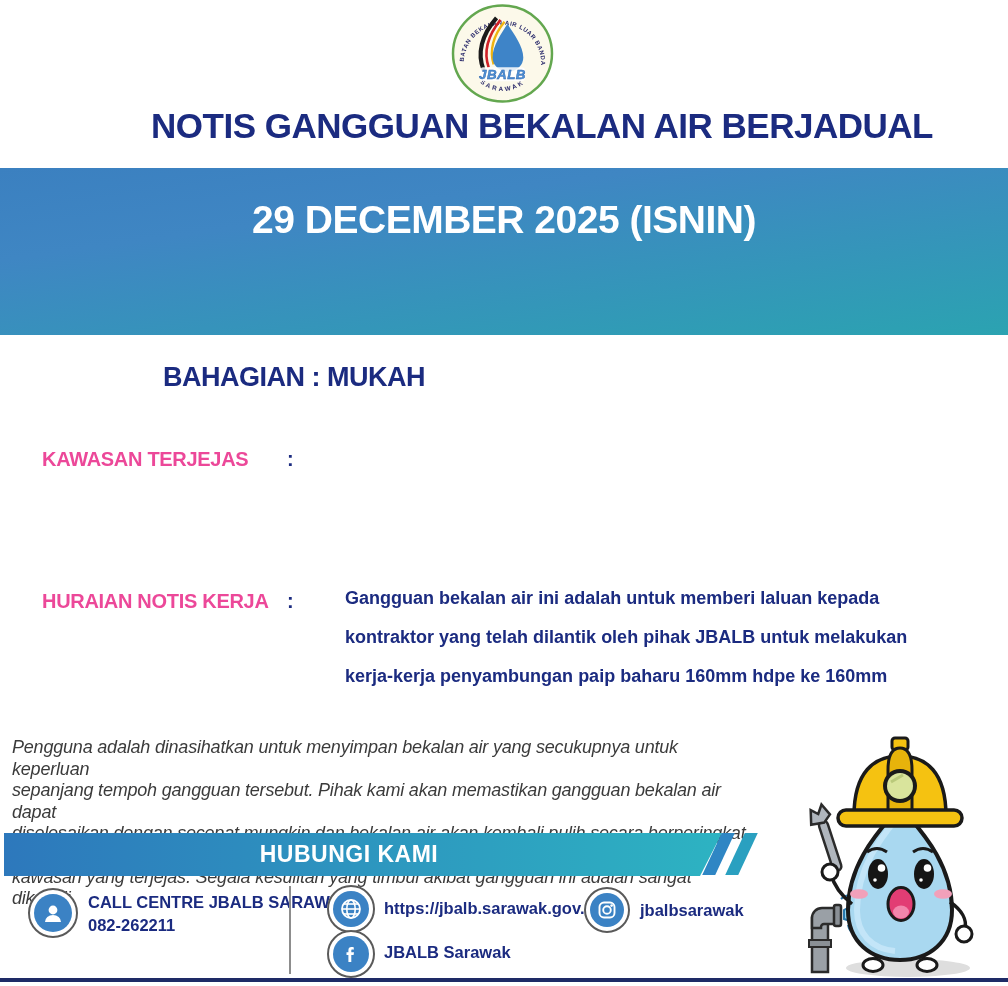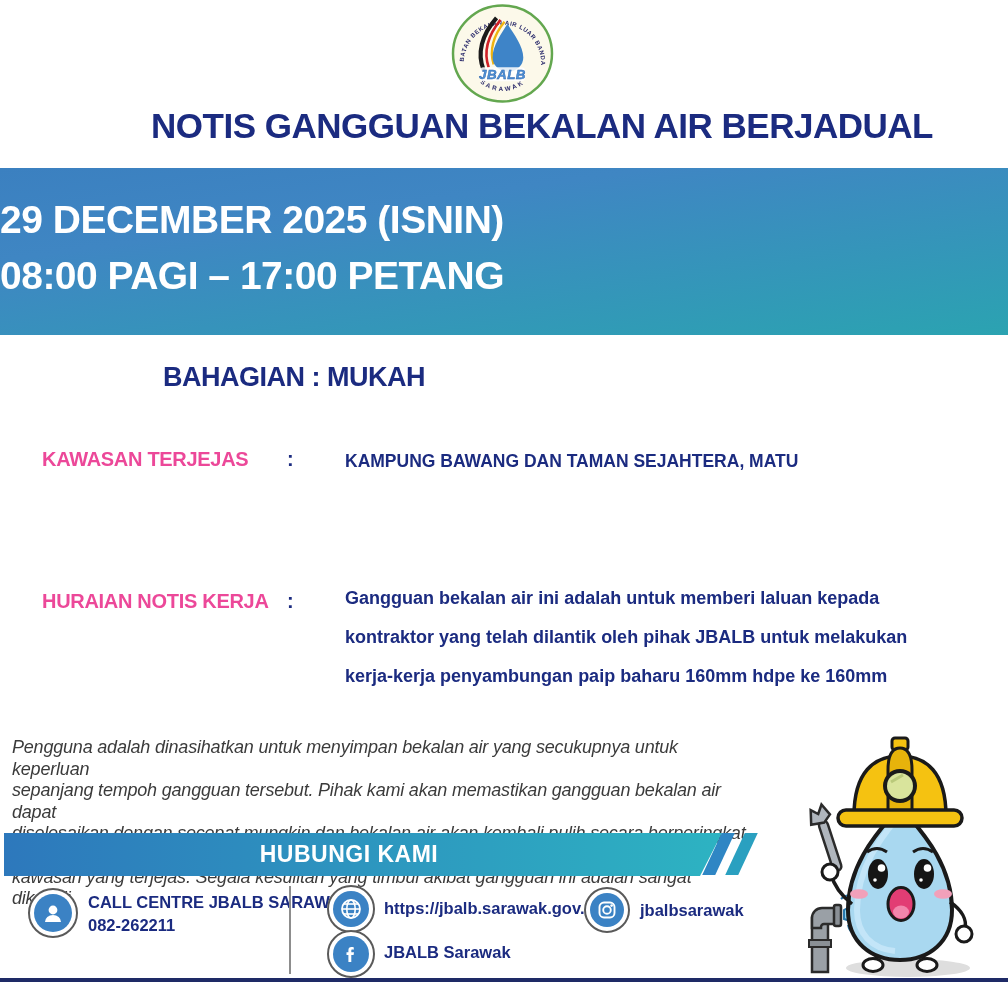--- a/index.html
+++ b/index.html
@@ -5,21 +5,21 @@
   html,body{margin:0;padding:0;background:#fff;}
   .page{position:relative;width:1008px;height:986px;background:#ffffff;overflow:hidden;
         font-family:"Liberation Sans",sans-serif;}
   .abs{position:absolute;}
   
   .main-title{top:106px;left:0;width:1008px;text-align:center;font-size:35px;font-weight:800;
               color:#1b2b80;letter-spacing:-0.5px;margin-left:38px;}
   
   .banner{top:168px;left:0;width:1008px;height:167px;
           background:linear-gradient(172deg,#3b80c0 0%,#3f86c3 30%,#2ba3b1 100%);}
-  .banner-inner{padding-top:24px;text-align:left;color:#ffffff;font-weight:800;
+  .banner-inner{padding-top:24px;text-align:center;color:#ffffff;font-weight:800;
                 font-size:39px;line-height:56px;letter-spacing:-0.5px;}
   
   .region{top:362px;font-size:27px;font-weight:800;color:#1b2b80;letter-spacing:-0.5px;text-align:center;}
   .bahagian{left:163px;}
   .daerah{left:553px;}
   
   .fld-label{font-size:20px;font-weight:800;color:#ec4899;letter-spacing:-0.3px;}
   .fld-colon{font-size:20px;font-weight:800;color:#1b2b80;}
   .kawasan-value{font-size:17.5px;font-weight:800;color:#1b2b80;white-space:nowrap;}
   
@@ -75,29 +75,27 @@
     <path d="M57,20 C51,30 42,42 42,54 a15.5,14.5 0 0 0 31,0 C73,42 63,30 57,20 Z" fill="#3e84c8"></path>
     <rect x="29" y="64" width="46" height="14" rx="4" fill="#ffffff" opacity="0.85"></rect>
     <text x="52" y="75.5" text-anchor="middle" font-size="13.5" font-weight="bold" font-style="italic" fill="#4e92d8" letter-spacing="0.5" stroke="#2b5fa6" stroke-width="0.45">JBALB</text>
   </svg>
 
   <div class="abs main-title">NOTIS GANGGUAN BEKALAN AIR BERJADUAL</div>
 
   <div class="abs banner">
     <div class="banner-inner">
       <div>29 DECEMBER 2025 (ISNIN)</div>
-      <div>08:00 PAGI – 17:00 PETANG</div>
     </div>
   </div>
 
   <div class="abs region bahagian">BAHAGIAN : MUKAH</div>
 
   <div class="abs fld-label" style="left:42px;top:448px;">KAWASAN TERJEJAS</div>
   <div class="abs fld-colon" style="left:287px;top:448px;">:</div>
-  <div class="abs kawasan-value" style="left:345px;top:451px;">KAMPUNG BAWANG DAN TAMAN SEJAHTERA, MATU</div>
 
   <div class="abs fld-label" style="left:42px;top:590px;">HURAIAN NOTIS KERJA</div>
   <div class="abs fld-colon" style="left:287px;top:590px;">:</div>
   <div class="abs h-lines">
       <div class="h-line"><span class="wavy">Gangguan</span> <span class="wavy">bekalan</span> <span>air</span> <span class="wavy">ini</span> <span class="wavy">adalah</span> <span class="wavy">untuk</span> <span class="wavy">memberi</span> <span class="wavy">laluan</span> <span class="wavy">kepada</span></div>
       <div class="h-line"><span class="wavy">kontraktor</span> <span class="wavy">yang</span> <span class="wavy">telah</span> <span class="wavy">dilantik</span> <span class="wavy">oleh</span> <span class="wavy">pihak</span> <span>JBALB</span> <span class="wavy">untuk</span> <span class="wavy">melakukan</span></div>
       <div class="h-line"><span class="wavy">kerja-kerja</span> <span class="wavy">penyambungan</span> <span class="wavy">paip</span> <span class="wavy">baharu</span> <span>160mm</span> <span class="wavy">hdpe</span> <span class="wavy">ke</span> <span>160mm</span></div>
     </div>
 
   <div class="abs disclaimer">

